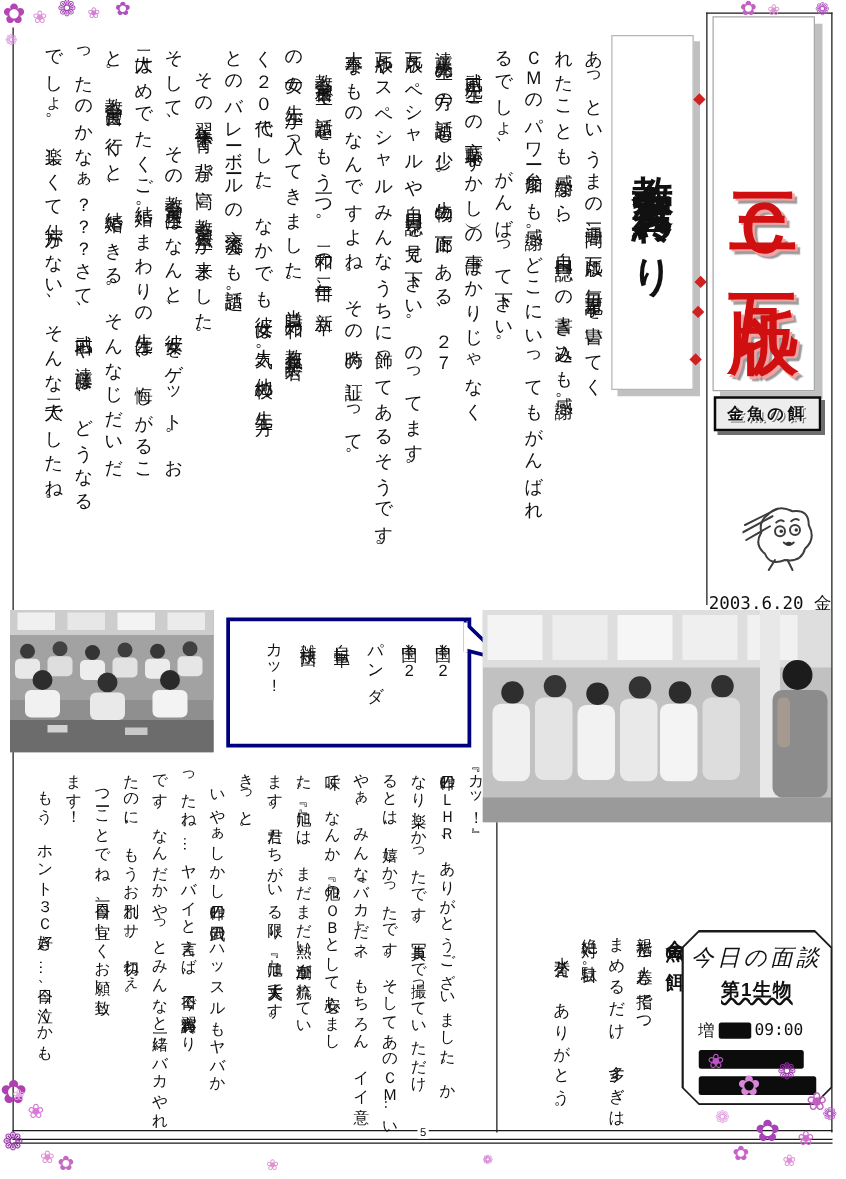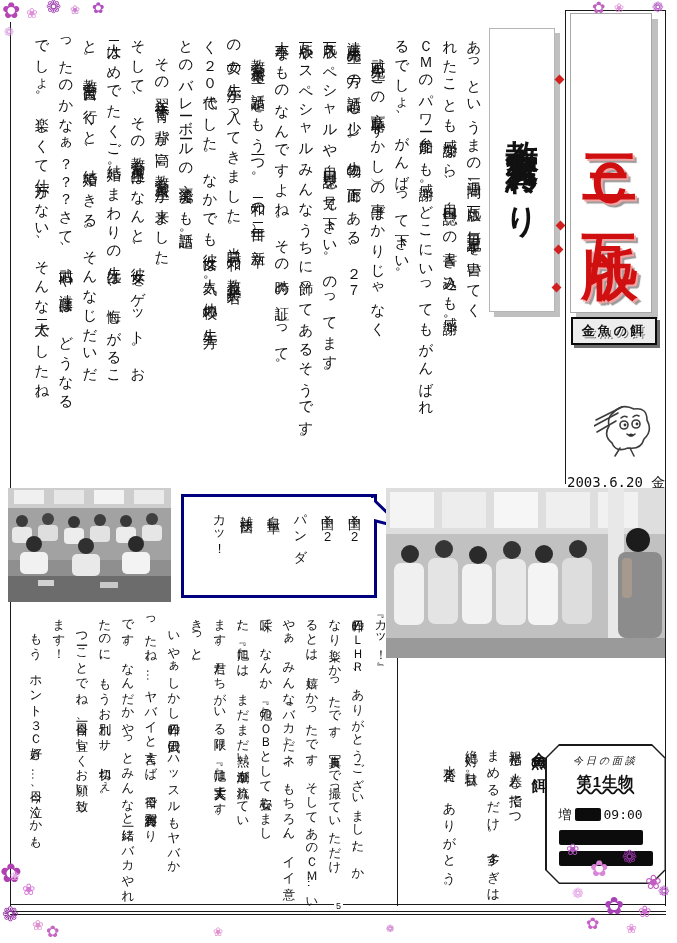--- a/index.html
+++ b/index.html
@@ -71,21 +71,21 @@
   #goldfish{left:428px;top:740px;width:124px;height:170px;font-size:13px;letter-spacing:2.5px;}
   #goldfish > div{line-height:22px;}
   #goldfish .g-head{font-weight:bold;font-size:15px;line-height:26px;letter-spacing:3px;}
 
   
   #interview-outer{position:absolute;left:545px;top:744px;width:121px;height:140px;background:#1a1a1a;
      clip-path:polygon(14px 0,calc(100% - 14px) 0,100% 14px,100% calc(100% - 14px),calc(100% - 14px) 100%,14px 100%,0 calc(100% - 14px),0 14px);}
   #interview-inner{position:absolute;left:1.5px;top:1.5px;width:118px;height:137px;background:#fff;
      clip-path:polygon(13px 0,calc(100% - 13px) 0,100% 13px,100% calc(100% - 13px),calc(100% - 13px) 100%,13px 100%,0 calc(100% - 13px),0 13px);
      text-align:center;}
-  #interview-title{font-family:"DejaVu Serif",serif;font-style:italic;font-size:10px;
+  #interview-title{font-family:"DejaVu Serif",serif;font-style:italic;font-size:18px;
      letter-spacing:3px;margin-top:8px;}
   #interview-subject{display:inline-block;font-weight:bold;font-size:15px;letter-spacing:1px;
      margin-top:5px;text-decoration:underline wavy 1.5px #111;}
   .appt{display:flex;align-items:center;gap:3px;margin:6px 0 0 12px;
      font-family:"DejaVu Sans Mono",monospace;font-size:13px;}
   .redact{display:inline-block;background:#0c0c0c;height:13px;border-radius:2px;}
 
   
   #page-num{position:absolute;left:334px;top:901px;font-size:9px;background:#fff;
      padding:0 2px;z-index:4;}

